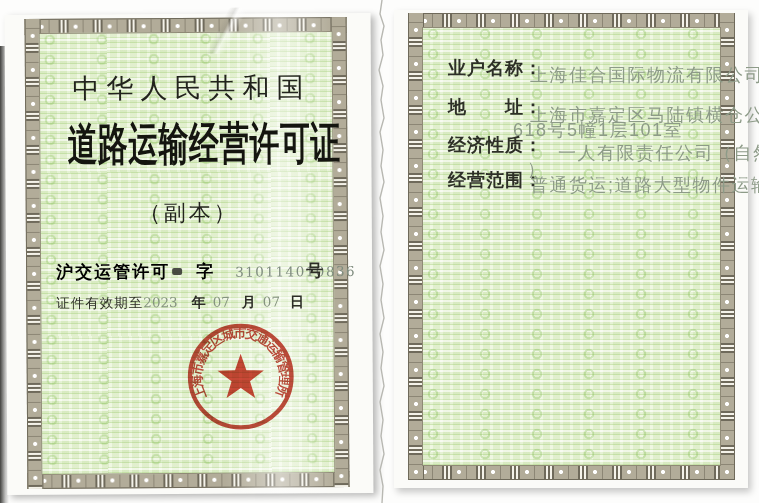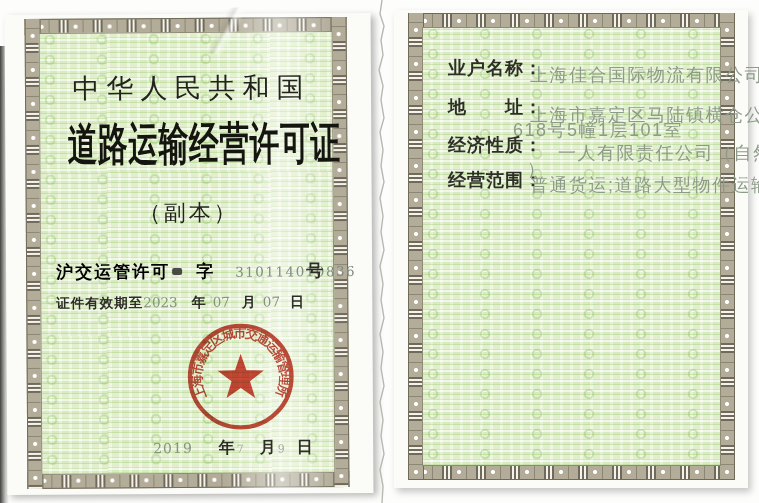--- a/index.html
+++ b/index.html
@@ -60,21 +60,21 @@
     font-family:"DejaVu Serif","Liberation Serif",serif;font-size:22px;letter-spacing:3px;color:#23241e;}
   .lic-line{position:absolute;left:50px;top:246px;white-space:nowrap;}
   .lic-line .lbl{font-size:17px;font-weight:bold;color:#000000;letter-spacing:2px;}
   .smudge{display:inline-block;width:10px;height:7px;background:#2e2e2a;border-radius:2px;
     margin:0 0 2px 2px;opacity:.85;}
   .zi{margin-left:14px;}
   .lic-num{font-family:"DejaVu Serif","Liberation Serif",serif;font-size:13.5px;color:#7e8b7e;
     letter-spacing:1.5px;margin-left:20px;}
   .hao{position:absolute;left:300px;top:246px;font-size:17px;font-weight:bold;color:#2c2d26;}
   .val-line{position:absolute;left:50px;top:278px;white-space:nowrap;}
-  .val-line .lbl{font-size:13.5px;font-weight:bold;color:#2c2d26;letter-spacing:1px;}
+  .val-line .lbl{font-size:13.5px;font-weight:normal;color:#2c2d26;letter-spacing:1px;}
   .faded{font-family:"DejaVu Serif","Liberation Serif",serif;color:#85937f;}
   .val-line .faded{font-size:13.5px;text-align:right;}
   .val-line .unit{font-size:14px;font-weight:bold;color:#2c2d26;}
   .val-line .u1{margin-left:14px;} .val-line .n1{margin-left:7px;}
   .val-line .u2{margin-left:12px;} .val-line .n2{margin-left:7px;}
   .val-line .u3{margin-left:10px;}
 
   .stamp{position:absolute;left:168px;top:298px;width:132px;height:132px;
     opacity:.9;mix-blend-mode:multiply;}
   .issuer{position:absolute;left:170px;top:385px;width:132px;text-align:center;
@@ -129,23 +129,20 @@
     <svg class="stamp" viewBox="0 0 130 130">
       <circle cx="65" cy="64" r="50" fill="none" stroke="#c0392a" stroke-width="4.2"></circle>
       <polygon points="65,41.5 70.6,57.7 87.8,58 74.1,68.5 79.1,85 65,75.1 50.9,85 55.9,68.5 42.2,58 59.4,57.7" fill="#cc3524"></polygon>
       <path id="stampArc" d="M 31.2 83.5 A 39 39 0 1 1 98.8 83.5" fill="none"></path>
       <text fill="#c0392a" font-size="12.5" font-weight="bold" font-family="'DejaVu Sans','Liberation Sans',sans-serif">
         <textPath href="#stampArc" startOffset="0" textLength="162" lengthAdjust="spacing">上海市嘉定区城市交通运输管理所</textPath>
       </text>
     </svg>
 
 
-    <div class="issue-date">
-      <span class="faded">2019</span><span class="unit uy">年</span><span class="faint-num">7</span><span class="unit um">月</span><span class="faint-num">9</span><span class="unit ud">日</span>
-    </div>
   </div>
 
   <svg class="torn-edge" viewBox="0 0 16 503" preserveAspectRatio="none">
     <path d="M8,0 L6,14 L10,26 L7,40 L9,55 L5,70 L9,86 L7,100 L10,118 L6,132 L9,150 L7,166 L10,182 L6,198 L9,216 L7,232 L10,250 L6,266 L9,284 L7,300 L10,318 L6,334 L9,352 L7,368 L10,386 L6,402 L9,420 L7,436 L10,454 L6,470 L9,486 L8,503" fill="none" stroke="#b8b8b2" stroke-width="1.4"></path>
   </svg>
 
   <div class="page page-right">
     <div class="frame">
       <div class="edge h t"></div>
       <div class="edge h b"></div>

